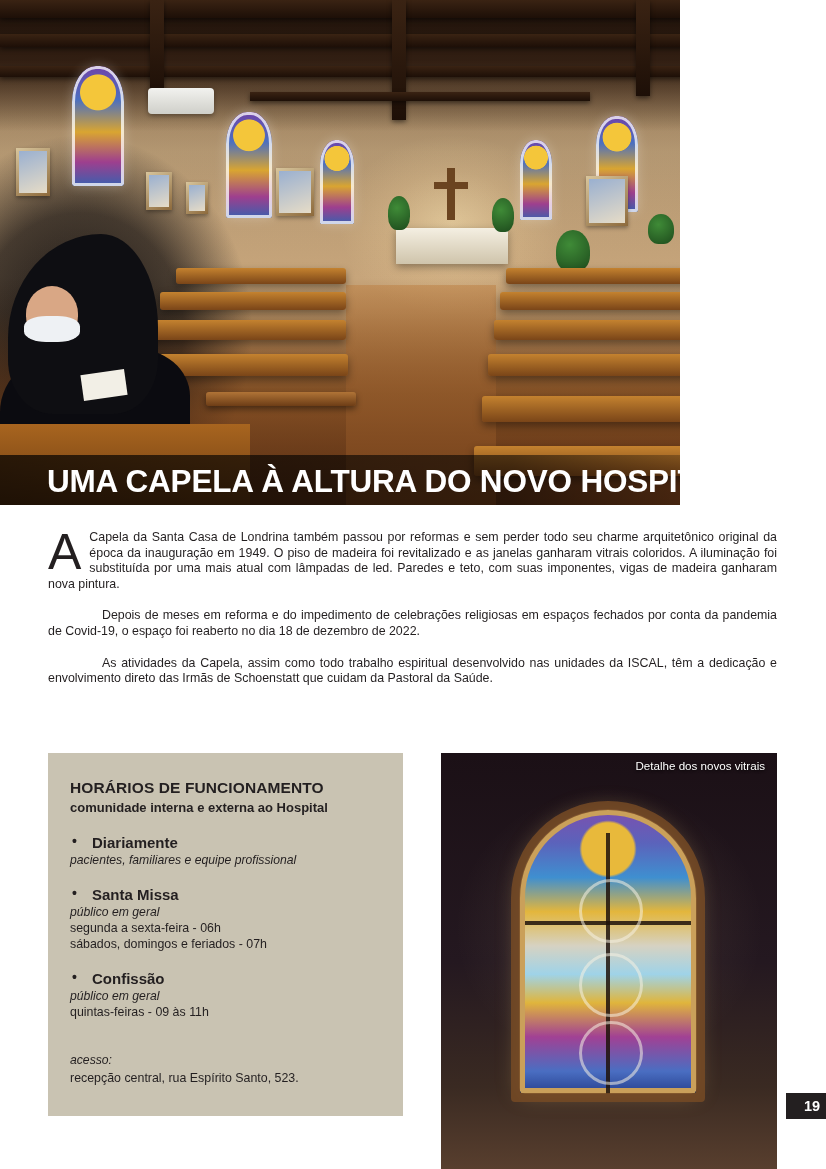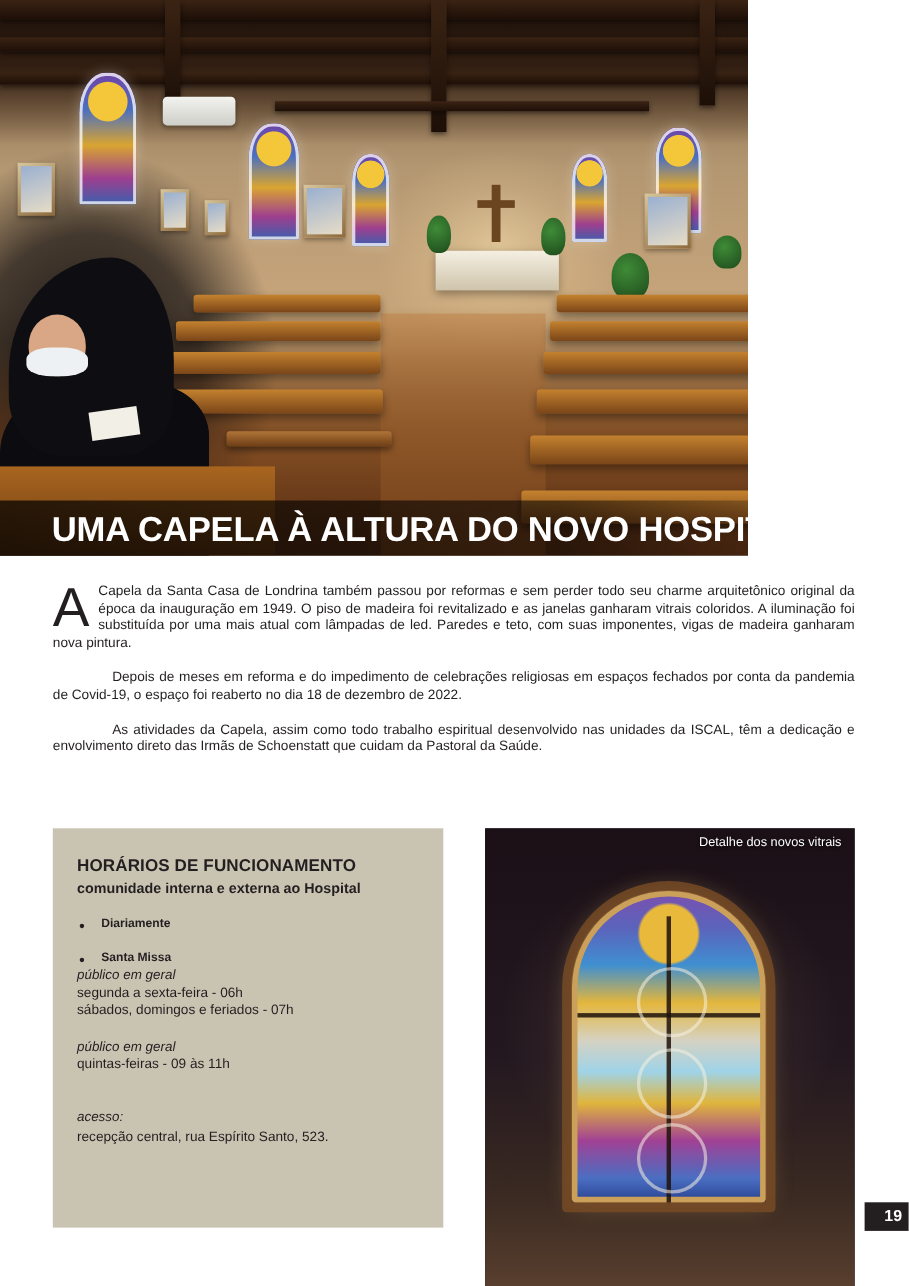--- a/index.html
+++ b/index.html
@@ -203,21 +203,21 @@
     letter-spacing: 0.1px;
   }
   .ib-sub {
     font-size: 13px;
     font-weight: 700;
     color: #231f20;
     margin-top: 3px;
   }
   .ib-group { margin-top: 19px; }
   .ib-bullet {
-    font-size: 11px;
+    font-size: 15px;
     font-weight: 700;
     color: #231f20;
     padding-left: 22px;
     position: relative;
   }
   .ib-bullet:before {
     content: "•";
     position: absolute;
     left: 2px; top: -1px;
     font-size: 14px;
@@ -411,30 +411,32 @@
   <div class="para">Depois de meses em reforma e do impedimento de celebrações religiosas em espaços fechados por conta da pandemia de Covid-19,  o espaço foi reaberto no dia 18 de dezembro de 2022.</div>
   <div class="para">As atividades da Capela, assim como todo trabalho espiritual desenvolvido nas unidades da ISCAL, têm a dedicação e envolvimento direto das Irmãs de Schoenstatt que cuidam da Pastoral da Saúde.</div>
 </div>
 
 <div class="infobox">
   <div class="ib-title">HORÁRIOS DE FUNCIONAMENTO</div>
   <div class="ib-sub">comunidade interna e externa ao Hospital</div>
 
   <div class="ib-group">
     <div class="ib-bullet">Diariamente</div>
+    <div class="ib-ital">pacientes, familiares e equipe profissional</div>
   </div>
 
   <div class="ib-group">
     <div class="ib-bullet">Santa Missa</div>
     <div class="ib-ital">público em geral</div>
     <div class="ib-line">segunda a sexta-feira - 06h</div>
     <div class="ib-line">sábados, domingos e feriados - 07h</div>
   </div>
 
   <div class="ib-group">
+    <div class="ib-bullet">Confissão</div>
     <div class="ib-ital">público em geral</div>
     <div class="ib-line">quintas-feiras - 09 às 11h</div>
   </div>
 
   <div class="ib-access">
     <div class="lbl">acesso:</div>
     <div class="val">recepção central, rua Espírito Santo, 523.</div>
   </div>
 </div>
 

